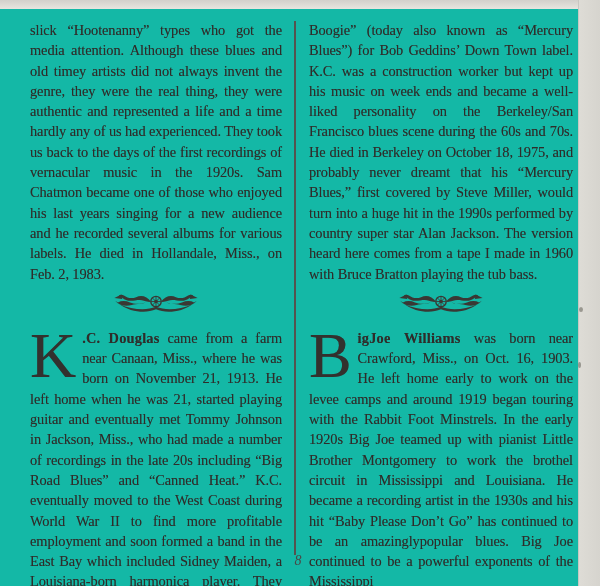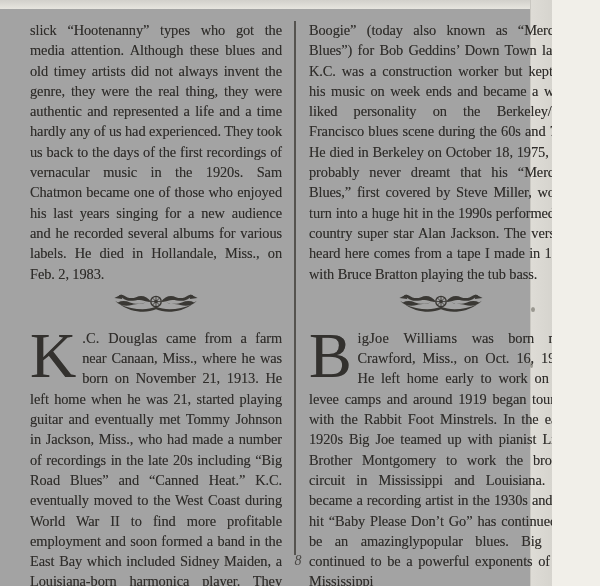--- a/index.html
+++ b/index.html
@@ -4,22 +4,22 @@
 <style>
   html, body { margin: 0; padding: 0; }
   body {
     width: 600px; height: 586px;
     background: #f1efe9;
     font-family: "Liberation Serif", serif;
     overflow: hidden;
   }
   .page {
     position: relative;
-    width: 552px; height: 586px;
-    background: #a3a3a3;
+    width: 600px; height: 586px;
+    background: #14b8a6;
     overflow: hidden;
   }
   
   .edge-top {
     position: absolute; top: 0; left: 0; right: 0; height: 9px;
     background: linear-gradient(to bottom, #d2d0cb, #e7e5df);
   }
   .edge-right {
     position: absolute; top: 0; right: 0; width: 21px; height: 100%;
     background: linear-gradient(to right, #dedcd6, #d6d4ce);
@@ -56,21 +56,21 @@
   }
   .section { margin: 0; }
   .dropcap {
     float: left;
     font-size: 64px;
     line-height: 50px;
     height: 56px;
     padding: 3px 6px 0 0;
     color: #33312e;
   }
-  .lead-bold { font-weight: normal; letter-spacing: 0.2px; }
+  .lead-bold { font-weight: bold; letter-spacing: 0.2px; }
 
   .ornament {
     text-align: center;
     margin: 9px 0 11px 0;
     height: 24px;
   }
   .ornament svg { display: inline-block; vertical-align: top; }
 
   .page-number {
     position: absolute;

